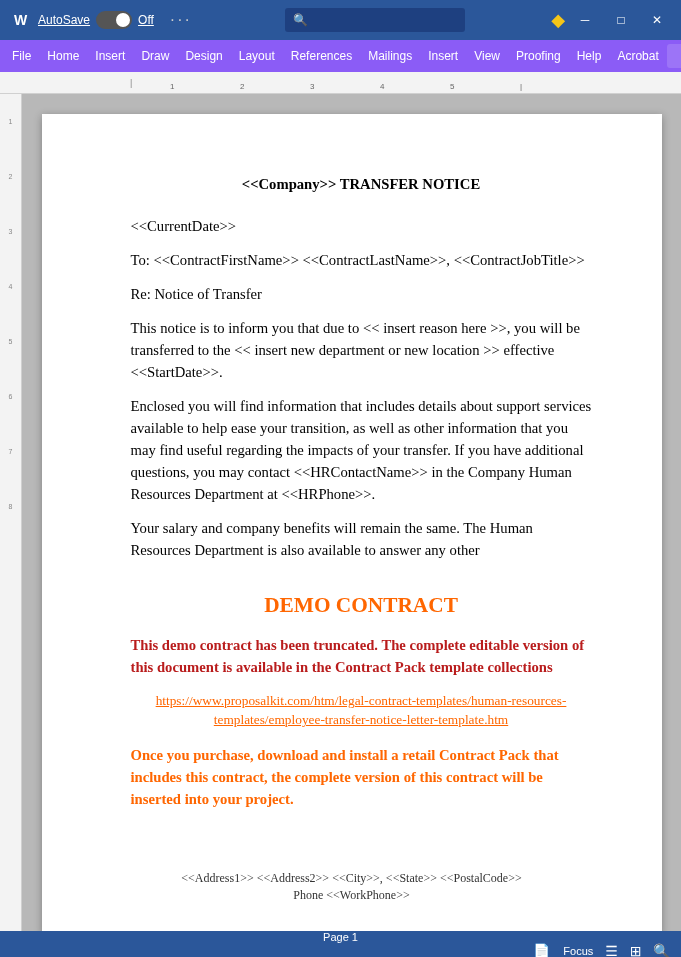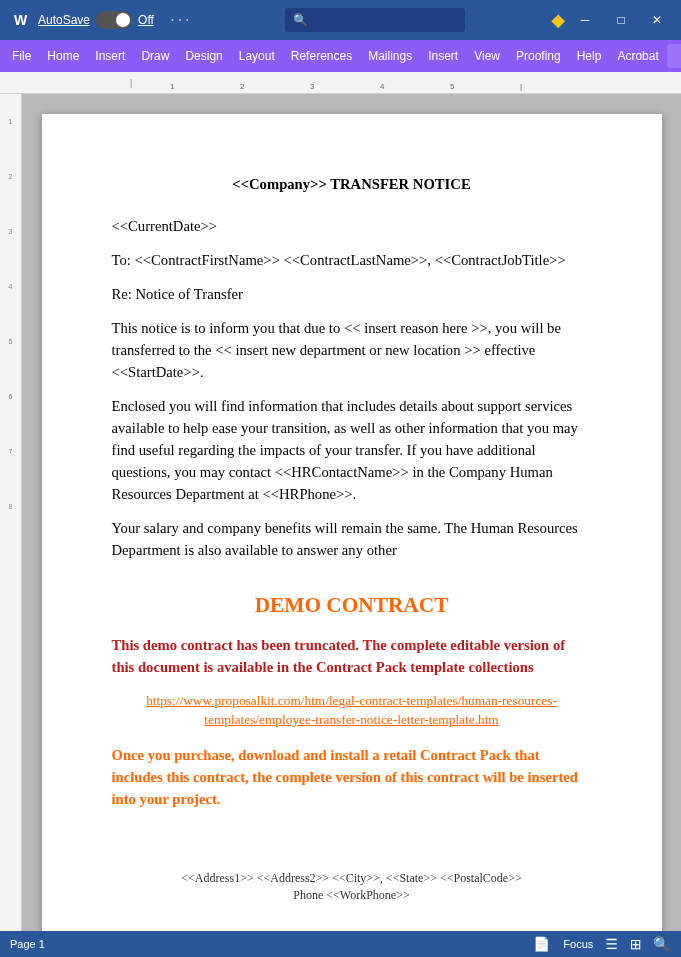--- a/index.html
+++ b/index.html
@@ -113,21 +113,21 @@
       padding: 20px 0;
       background: #b8b8b8;
     }
 
     
     .page {
       width: 620px;
       min-height: 820px;
       background: white;
       box-shadow: 0 2px 8px rgba(0,0,0,0.3);
-      padding: 60px 70px 60px 70px;
+      padding: 60px 70px 60px 89px;
       position: relative;
       font-family: 'Times New Roman', Times, serif;
       font-size: 11pt;
       line-height: 1.4;
       color: #000;
     }
 
     .doc-title {
       text-align: center;
       font-weight: bold;
@@ -189,20 +189,21 @@
     
     .statusbar {
       height: 26px;
       background: #2b579a;
       display: flex;
       align-items: center;
       padding: 0 10px;
       color: white;
       font-size: 11px;
       flex-shrink: 0;
+      flex-direction: column;
     }
     .statusbar-right {
       margin-left: auto;
       display: flex;
       align-items: center;
       gap: 12px;
     }
     .statusbar-icon {
       color: white;
       font-size: 14px;

